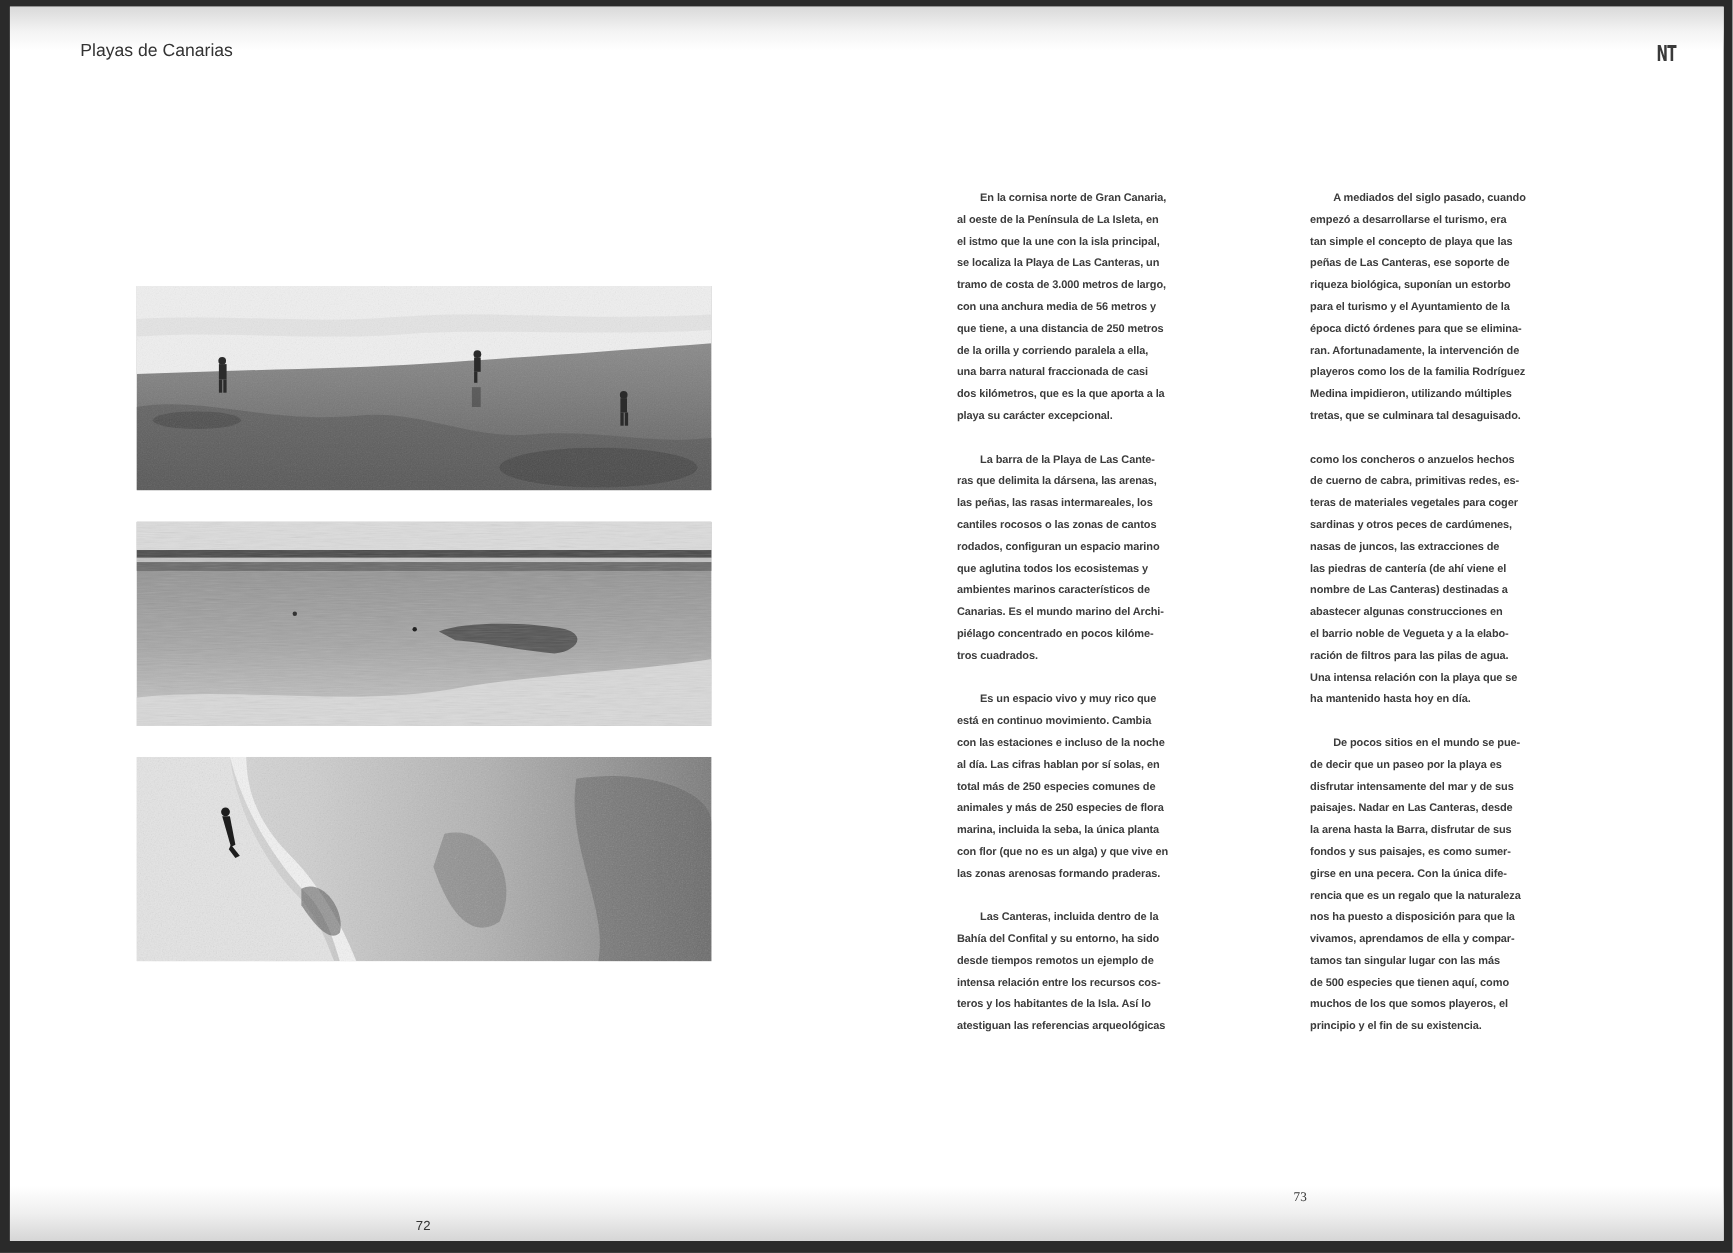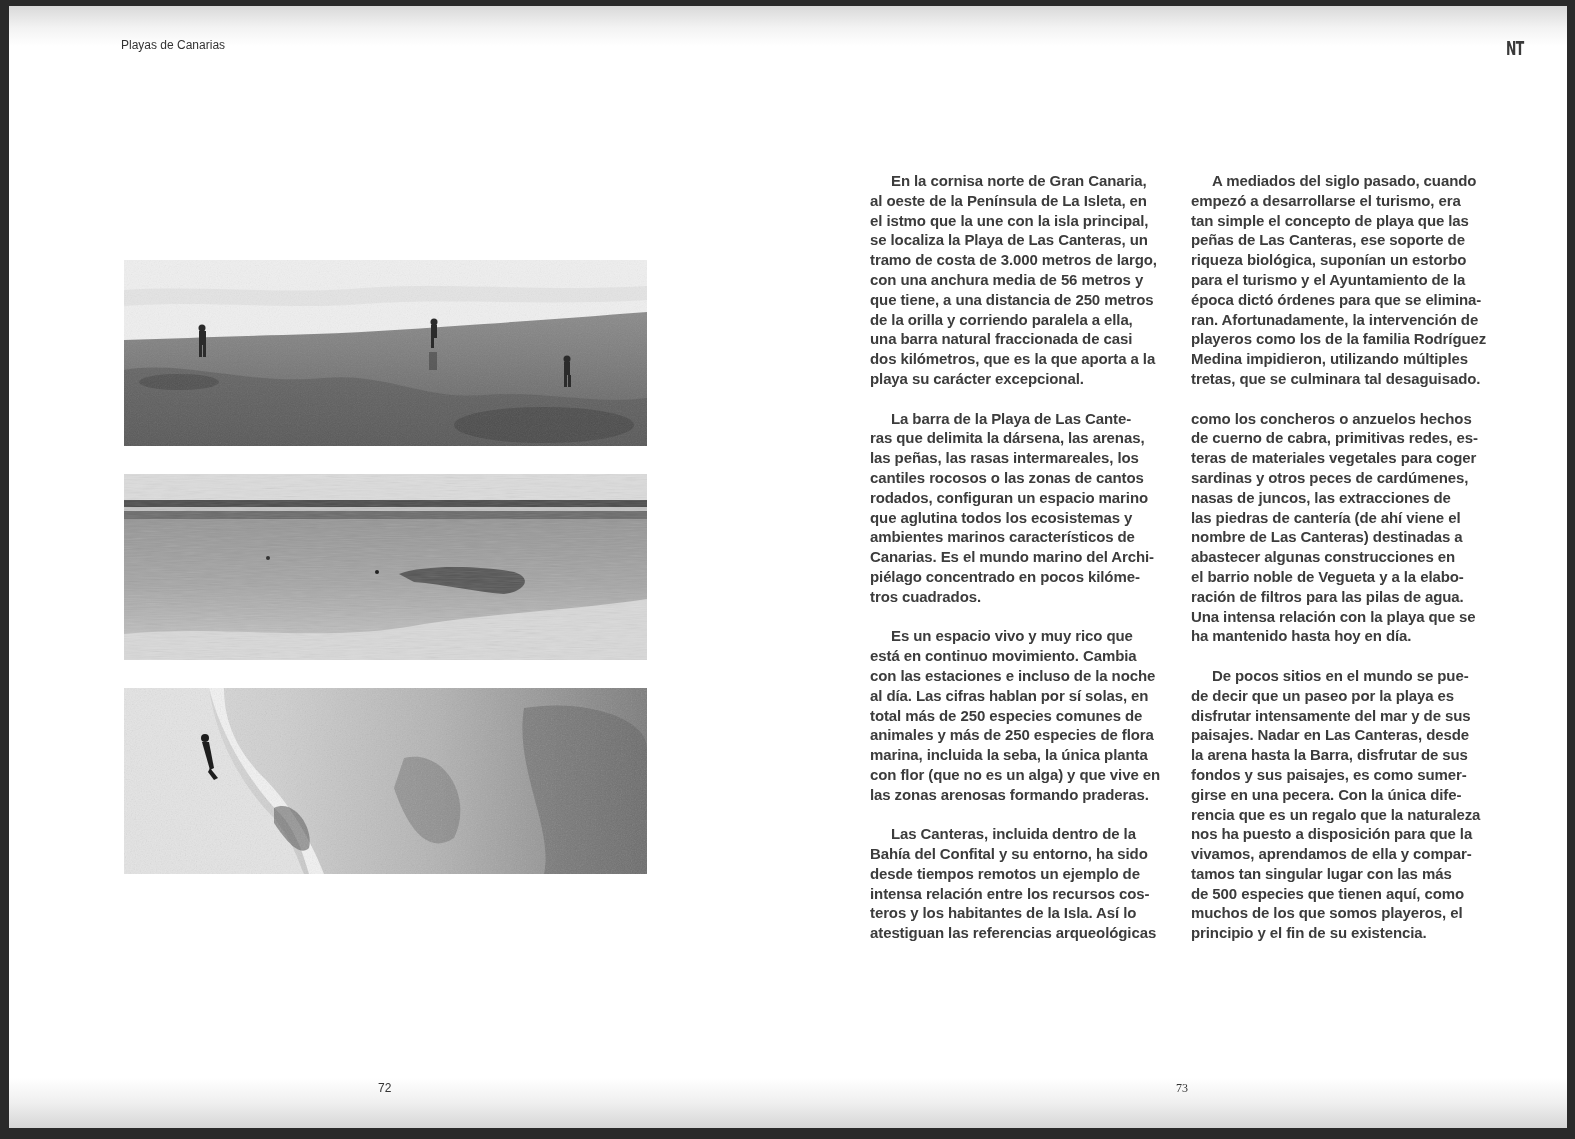--- a/index.html
+++ b/index.html
@@ -20,49 +20,49 @@
   .fade-top {
     position: absolute; left: 0; top: 0; width: 100%; height: 40px;
     background: linear-gradient(to bottom, #d9d9d9 0%, #f3f3f3 55%, rgba(255,255,255,0) 100%);
   }
   .fade-bottom {
     position: absolute; left: 0; bottom: 0; width: 100%; height: 50px;
     background: linear-gradient(to top, #d6d6d6 0%, #efefef 50%, rgba(255,255,255,0) 100%);
   }
   .running-head {
     position: absolute; left: 64px; top: 32px;
-    font-size: 12px; color: #333; margin-left: 48px;
+    font-size: 16px; color: #333;
   }
   .logo {
     position: absolute; left: 1497px; top: 30px;
     font-family: "DejaVu Sans", sans-serif;
     font-weight: bold; font-size: 20px; color: #3a3a3a;
     transform: scaleX(0.62); transform-origin: left top;
     letter-spacing: -1px;
   }
   .page-num {
     position: absolute; top: 1075px;
     font-size: 12px; color: #333;
   }
-  .pn-left { left: 369px; }
+  .pn-left { left: 369px; margin-top: 26px; }
   .pn-right { left: 1167px; font-family: Liberation Serif, serif; }
 
   .photo {
     position: absolute; left: 115px; width: 523px; height: 186px;
     overflow: hidden;
   }
   .photo svg { display: block; width: 100%; height: 100%; }
   .photo-1 { top: 254px; }
   .photo-2 { top: 468px; }
   .photo-3 { top: 682px; }
 
   .column {
     position: absolute; top: 165px;
     width: 310px;
-    font-size: 15px; line-height: 19.8px;
+    font-size: 10px; line-height: 19.8px;
     font-weight: bold; color: #3c3c3c;
     letter-spacing: -0.1px;
   }
   .col-1 { left: 861px; }
   .col-2 { left: 1182px; width: 312px; }
   .column p { margin: 0 0 19.8px 0; white-space: pre-line; }
   .column p .ind { display: inline-block; width: 21px; }
 </style>
 </head>
 <body>

